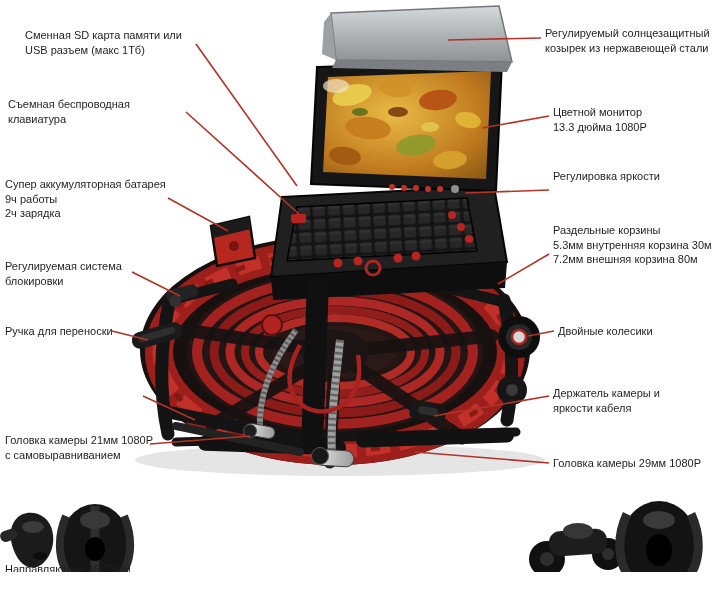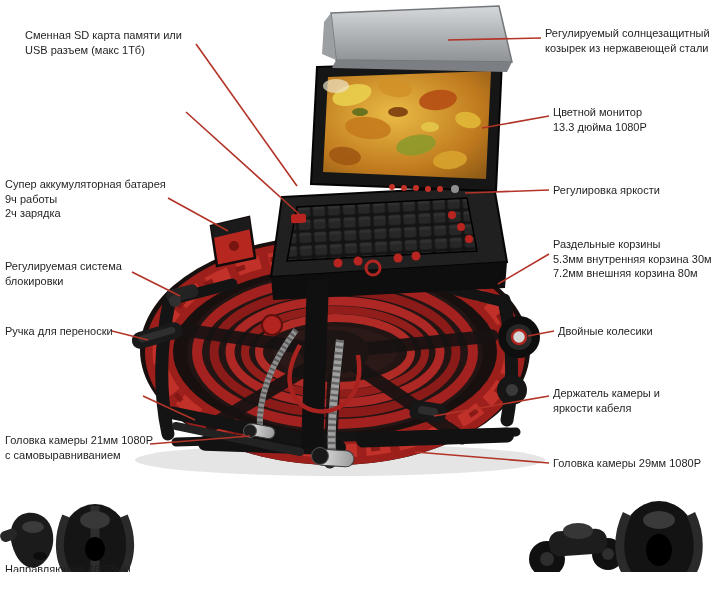--- a/index.html
+++ b/index.html
@@ -235,35 +235,37 @@
       <line x1="549" y1="190" x2="465" y2="193"></line>
       <line x1="549" y1="254" x2="498" y2="284"></line>
       <line x1="554" y1="331" x2="528" y2="336"></line>
       <line x1="549" y1="396" x2="434" y2="416"></line>
       <line x1="549" y1="463" x2="415" y2="452"></line>
     </g>
   </svg>
 
   <div class="label" style="left:25px; top:28px">Сменная SD карта памяти или
 USB разъем (макс 1Тб)</div>
+  <div class="label" style="left:8px;  top:97px">Съемная беспроводная
+клавиатура</div>
   <div class="label" style="left:5px;  top:177px">Супер аккумуляторная батарея
 9ч работы
 2ч зарядка</div>
   <div class="label" style="left:5px;  top:259px">Регулируемая система
 блокировки</div>
   <div class="label" style="left:5px;  top:324px">Ручка для переноски</div>
   <div class="label" style="left:5px;  top:433px">Головка камеры 21мм 1080P
 с самовыравниванием</div>
 
   <div class="label" style="left:545px; top:26px">Регулируемый солнцезащитный
 козырек из нержавеющей стали</div>
   <div class="label" style="left:553px; top:105px">Цветной монитор
 13.3 дюйма 1080P</div>
-  <div class="label" style="left:553px; top:183px">Регулировка яркости</div>
-  <div class="label" style="left:553px; top:237px">Раздельные корзины
+  <div class="label" style="left:553px; top:169px">Регулировка яркости</div>
+  <div class="label" style="left:553px; top:223px">Раздельные корзины
 5.3мм внутренняя корзина 30м
 7.2мм внешняя корзина 80м</div>
   <div class="label" style="left:558px; top:324px">Двойные колесики</div>
   <div class="label" style="left:553px; top:386px">Держатель камеры и
 яркости кабеля</div>
   <div class="label" style="left:553px; top:456px">Головка камеры 29мм 1080P</div>
 
   <div class="label" style="left:5px;   top:562px">Направляющие 46/78мм
 для головки камеры 21мм</div>
 

